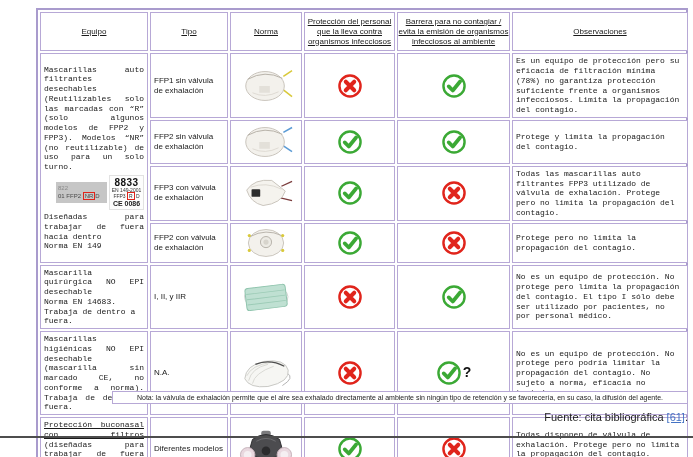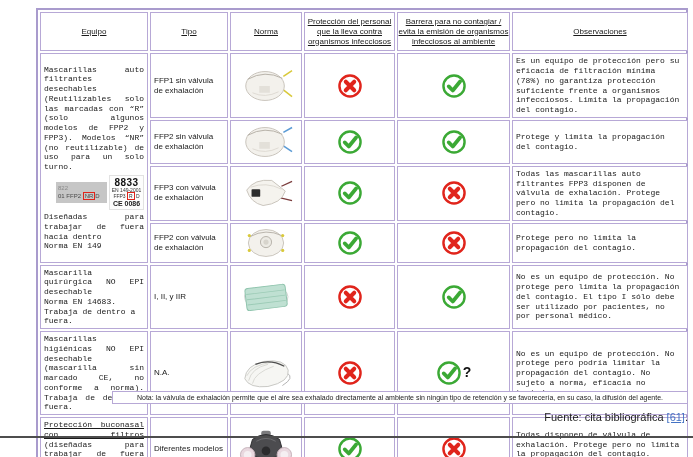--- a/index.html
+++ b/index.html
@@ -165,21 +165,21 @@
           <td class="mark">
             <svg viewBox="0 0 32 32">
                 <use href="#ic-check"></use>
               </svg>
           </td>
           <td class="mark">
             <svg viewBox="0 0 32 32">
                 <use href="#ic-cross"></use>
               </svg>
           </td>
-          <td class="obs">Todas las mascarillas auto filtrantes FPP3 disponen de válvula de exhalación. Protege pero no limita la propagación del contagio.</td>
+          <td class="obs">Todas las mascarillas auto filtrantes FPP3 utilizado de válvula de exhalación. Protege pero no limita la propagación del contagio.</td>
         </tr>
 
         <tr style="height:36px">
           <td>FFP2 con válvula de exhalación</td>
           <td class="foto">
             <svg viewBox="0 0 56 38" width="52" height="36">
               <ellipse cx="28" cy="19" rx="19" ry="14.5" fill="#f3f1ec" stroke="#c8c3ba"></ellipse>
               <path d="M11 12 Q28 3 45 11" fill="none" stroke="#b5b0a7"></path>
               <circle cx="28" cy="18" r="6" fill="#eceae4" stroke="#b3afa6"></circle>
               <circle cx="28" cy="18" r="2.8" fill="#d7d4cc"></circle>

